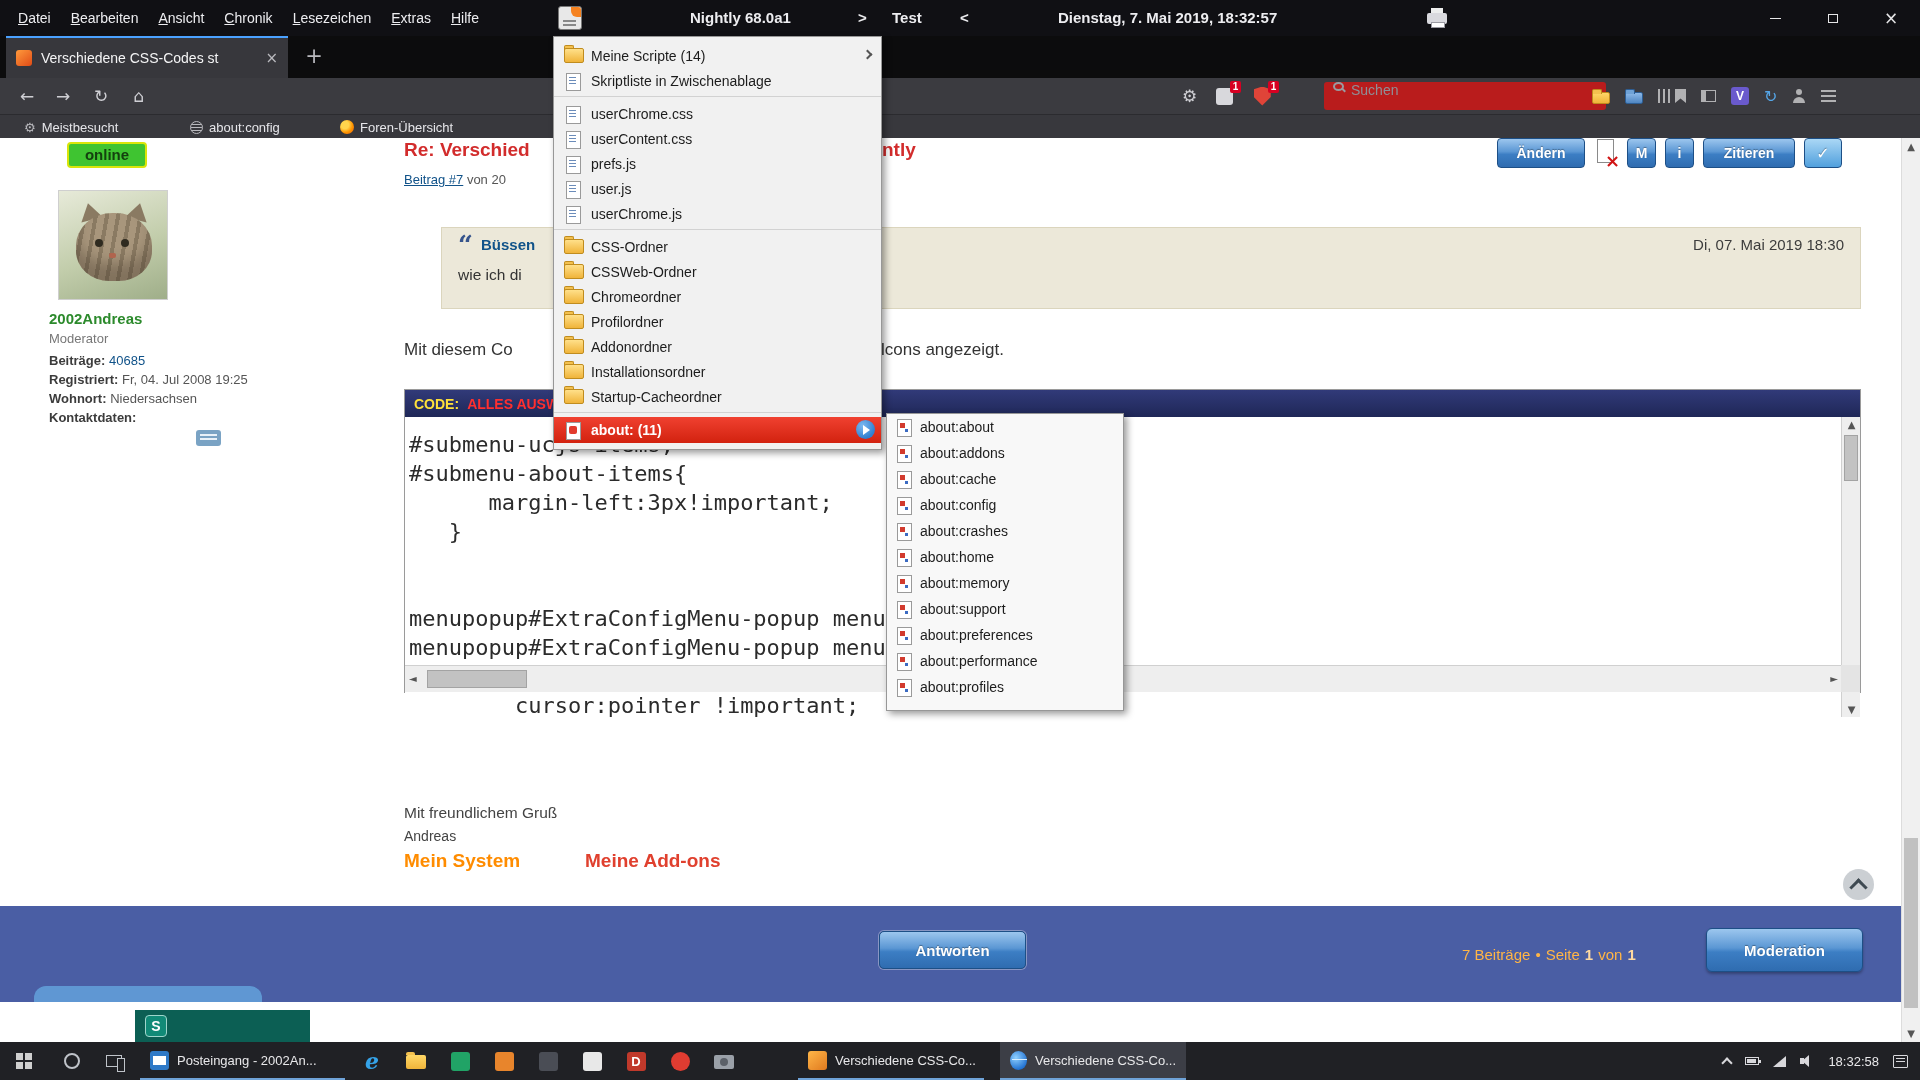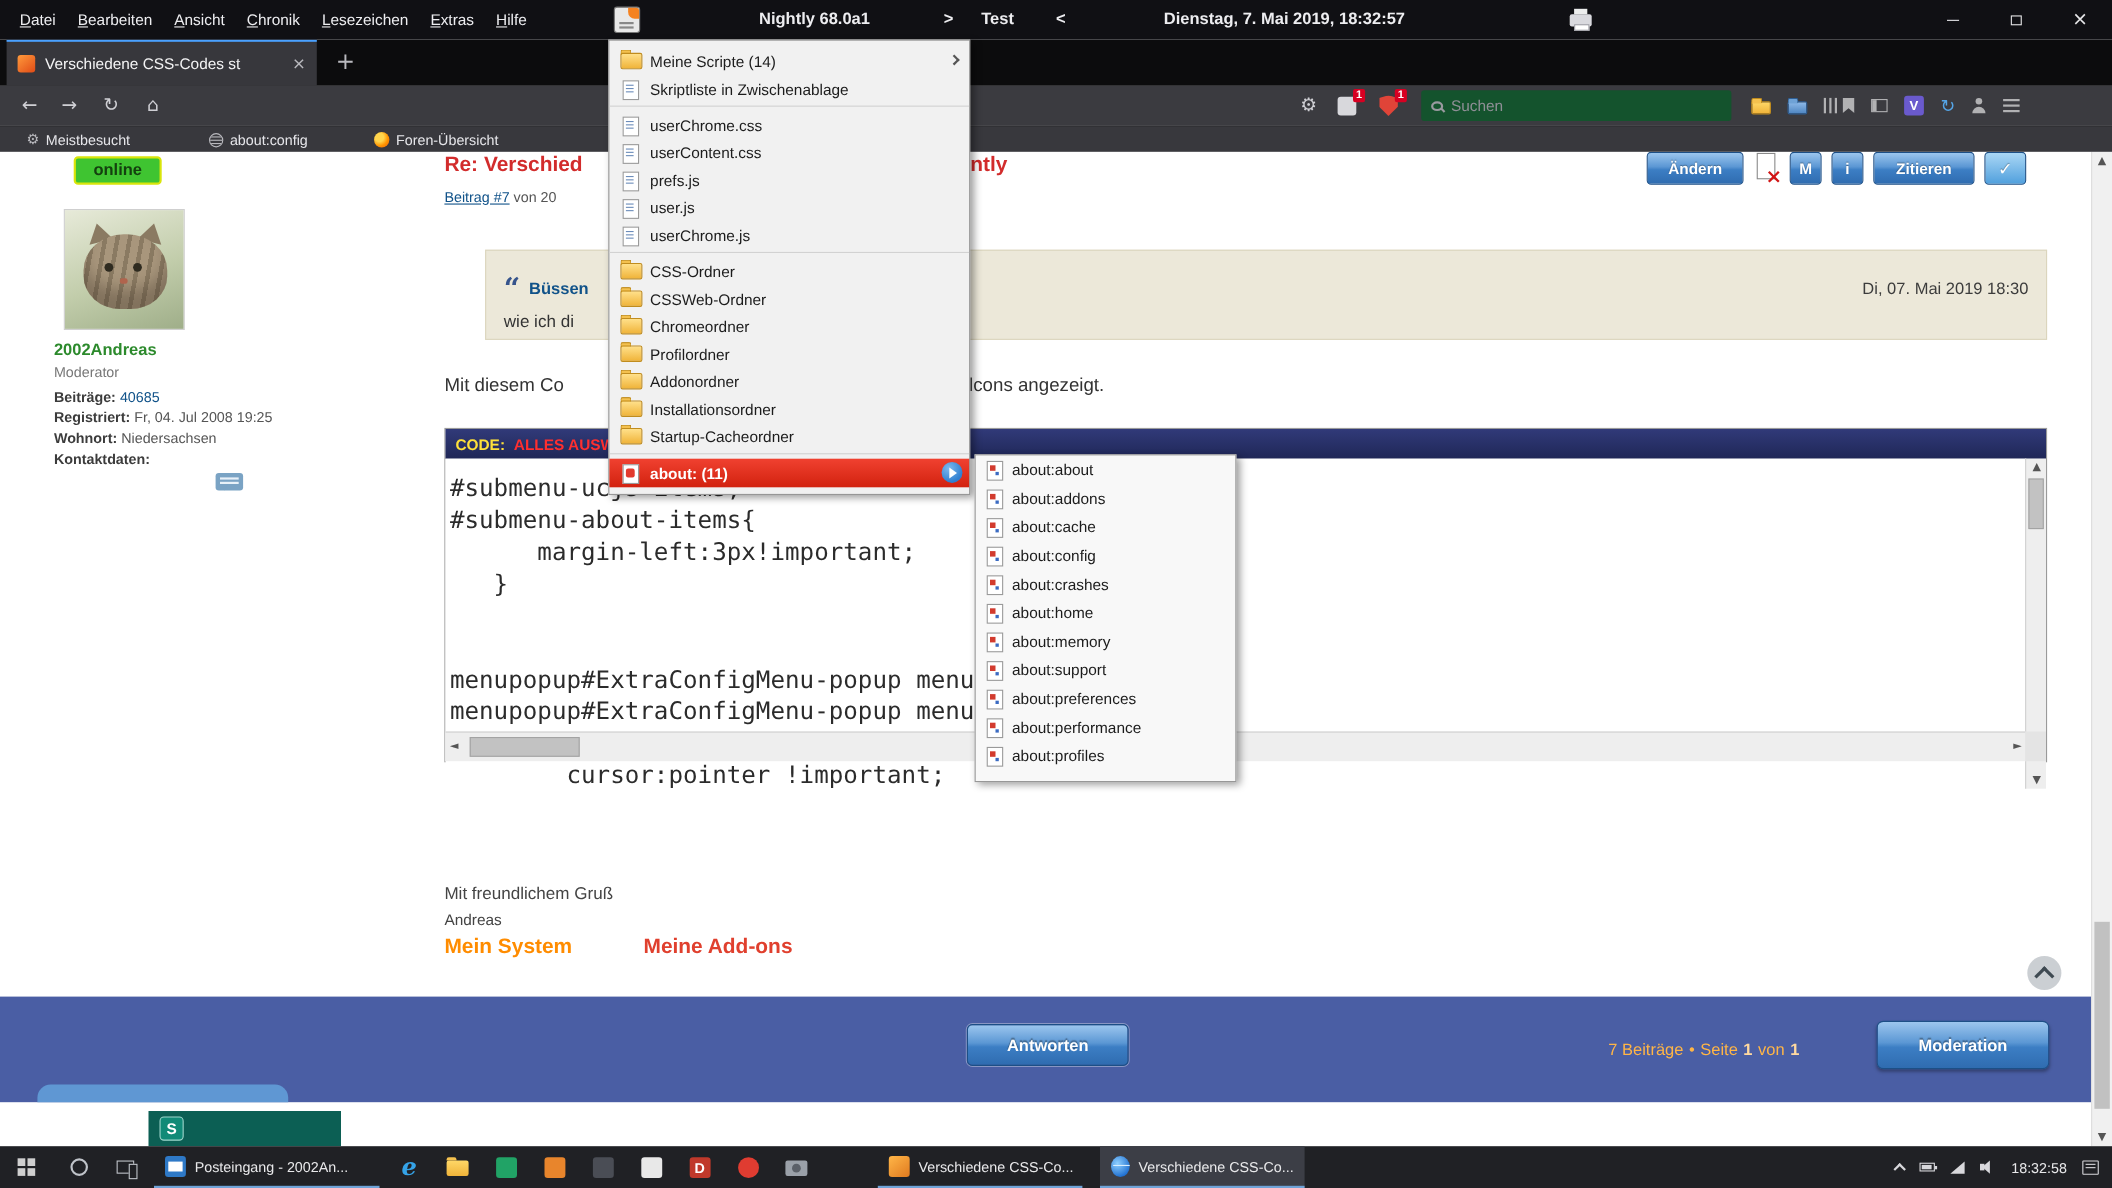--- a/index.html
+++ b/index.html
@@ -50,21 +50,21 @@
   .url-right{margin-left:auto;display:flex;align-items:center;gap:11px;color:#cfcfd4}
   .zoom-btn{font-size:13px;border:1px solid #6d6d73;border-radius:3px;padding:1px 6px;color:#d6d6da}
   .shot-ico{width:15px;height:12px;border:1px solid #b1b1b3;border-radius:2px;position:relative}
   .shot-ico::after{content:"";position:absolute;left:4px;top:2px;width:5px;height:5px;border:1px solid #b1b1b3;border-radius:50%}
   .pin-ico{width:9px;height:9px;border:2px solid #b1b1b3;border-radius:50% 50% 50% 0;transform:rotate(-45deg)}
   .nav-ext{position:absolute;left:1182px;top:3px;height:30px;display:flex;align-items:center;gap:16px}
   .ext-btn{position:relative;width:22px;height:22px;display:flex;align-items:center;justify-content:center}
   .ext-sq{width:17px;height:17px;background:#d8d8dc;border-radius:3px}
   .ext-shield{width:17px;height:19px;background:#e04438;clip-path:polygon(50% 0,100% 14%,100% 55%,50% 100%,0 55%,0 14%)}
   .badge{position:absolute;top:-4px;right:-6px;background:#d70022;color:#fff;font-size:10px;font-weight:bold;padding:0 3px;border-radius:2px;line-height:12px}
-  .searchbar{position:absolute;left:1292px;top:4px;width:282px;height:28px;background:#14532d;border-radius:3px;display:flex;align-items:center;padding:0 9px;gap:7px}
+  .searchbar{position:absolute;left:1324px;top:4px;width:282px;height:28px;background:#b91c1c;border-radius:3px;display:flex;align-items:flex-start;padding:0 9px;gap:7px}
   .mag{width:9px;height:9px;border:2px solid #9a9aa0;border-radius:50%;position:relative;flex:0 0 11px}
   .mag::after{content:"";position:absolute;width:5px;height:2px;background:#9a9aa0;transform:rotate(45deg);right:-4px;bottom:-2px}
   .searchbar input{background:transparent;border:none;outline:none;color:#ddd;font-size:14px;width:220px;font-family:"Liberation Sans",sans-serif}
   .searchbar input::placeholder{color:#8f8f96}
   .nav-right{position:absolute;left:1592px;top:3px;height:30px;display:flex;align-items:center;gap:15px;color:#cfcfd4}
   .folder-ic{width:18px;height:12px;background:linear-gradient(#ffd767,#f0b43a);border:1px solid #c08c1e;border-radius:2px;position:relative;margin-top:3px}
   .folder-ic::before{content:"";position:absolute;top:-4px;left:-1px;width:8px;height:4px;background:#f4c14f;border:1px solid #c08c1e;border-bottom:none;border-radius:2px 2px 0 0}
   .folder-ic.blue{background:linear-gradient(#8db9e8,#4f86c2);border-color:#2d5e94}
   .folder-ic.blue::before{background:#6fa2d6;border-color:#2d5e94}
   .lib-ic{width:2px;height:14px;background:#b1b1b3;box-shadow:5px 0 0 #b1b1b3,10px 0 0 #b1b1b3}
@@ -116,21 +116,21 @@
   .btn-blue{background:linear-gradient(180deg,#9cc6ee 0%,#5b97d4 45%,#3c7ec4 55%,#2f6cb0 100%);border:1px solid #1d4f86;border-radius:4px;color:#fff;font-weight:bold;font-size:14px;text-shadow:0 -1px 1px rgba(0,0,0,.35);display:flex;align-items:center;justify-content:center}
   .btn-edit{width:88px;height:30px}
   .btn-sm{width:29px;height:30px}
   .btn-quote{width:92px;height:30px}
   .btn-check{width:38px;height:30px;background:linear-gradient(180deg,#aad7f5,#51a0dd);font-size:16px}
   .delpost{position:relative;width:24px;height:28px}
   .delpost .pg{position:absolute;left:3px;top:1px;width:17px;height:24px;background:#fff;border:1px solid #8a8a8a}
   .delpost .rx{position:absolute;right:-2px;bottom:-4px;color:#d11515;font-weight:bold;font-size:18px;line-height:18px}
 
   
-  .quote{position:absolute;left:441px;top:89px;width:1420px;height:82px;background:#ece8d9;border:1px solid #dbd5bd;padding:26px 16px}
+  .quote{position:absolute;left:441px;top:89px;width:1420px;height:82px;background:#ece8d9;border:1px solid #dbd5bd;padding:8px 16px}
   .q-mark{color:#36548c;font-size:26px;font-weight:bold;font-family:"DejaVu Serif",serif;line-height:18px;vertical-align:-4px}
   .q-author{color:#105289;font-weight:bold;font-size:15px;margin-left:8px}
   .q-date{float:right;font-size:15px;color:#3c3c3c}
   .q-text{margin-top:12px;font-size:15.5px;color:#333}
 
   .post-body-frag{position:absolute;top:202px;font-size:17px;color:#333}
 
   
   .codeblock{position:absolute;left:404px;top:251px;width:1457px;height:304px;border:1px solid #9a9a9a}
   .code-head{height:27px;background:linear-gradient(#313a79,#1f2757);display:flex;align-items:center;padding:0 9px;gap:8px}

